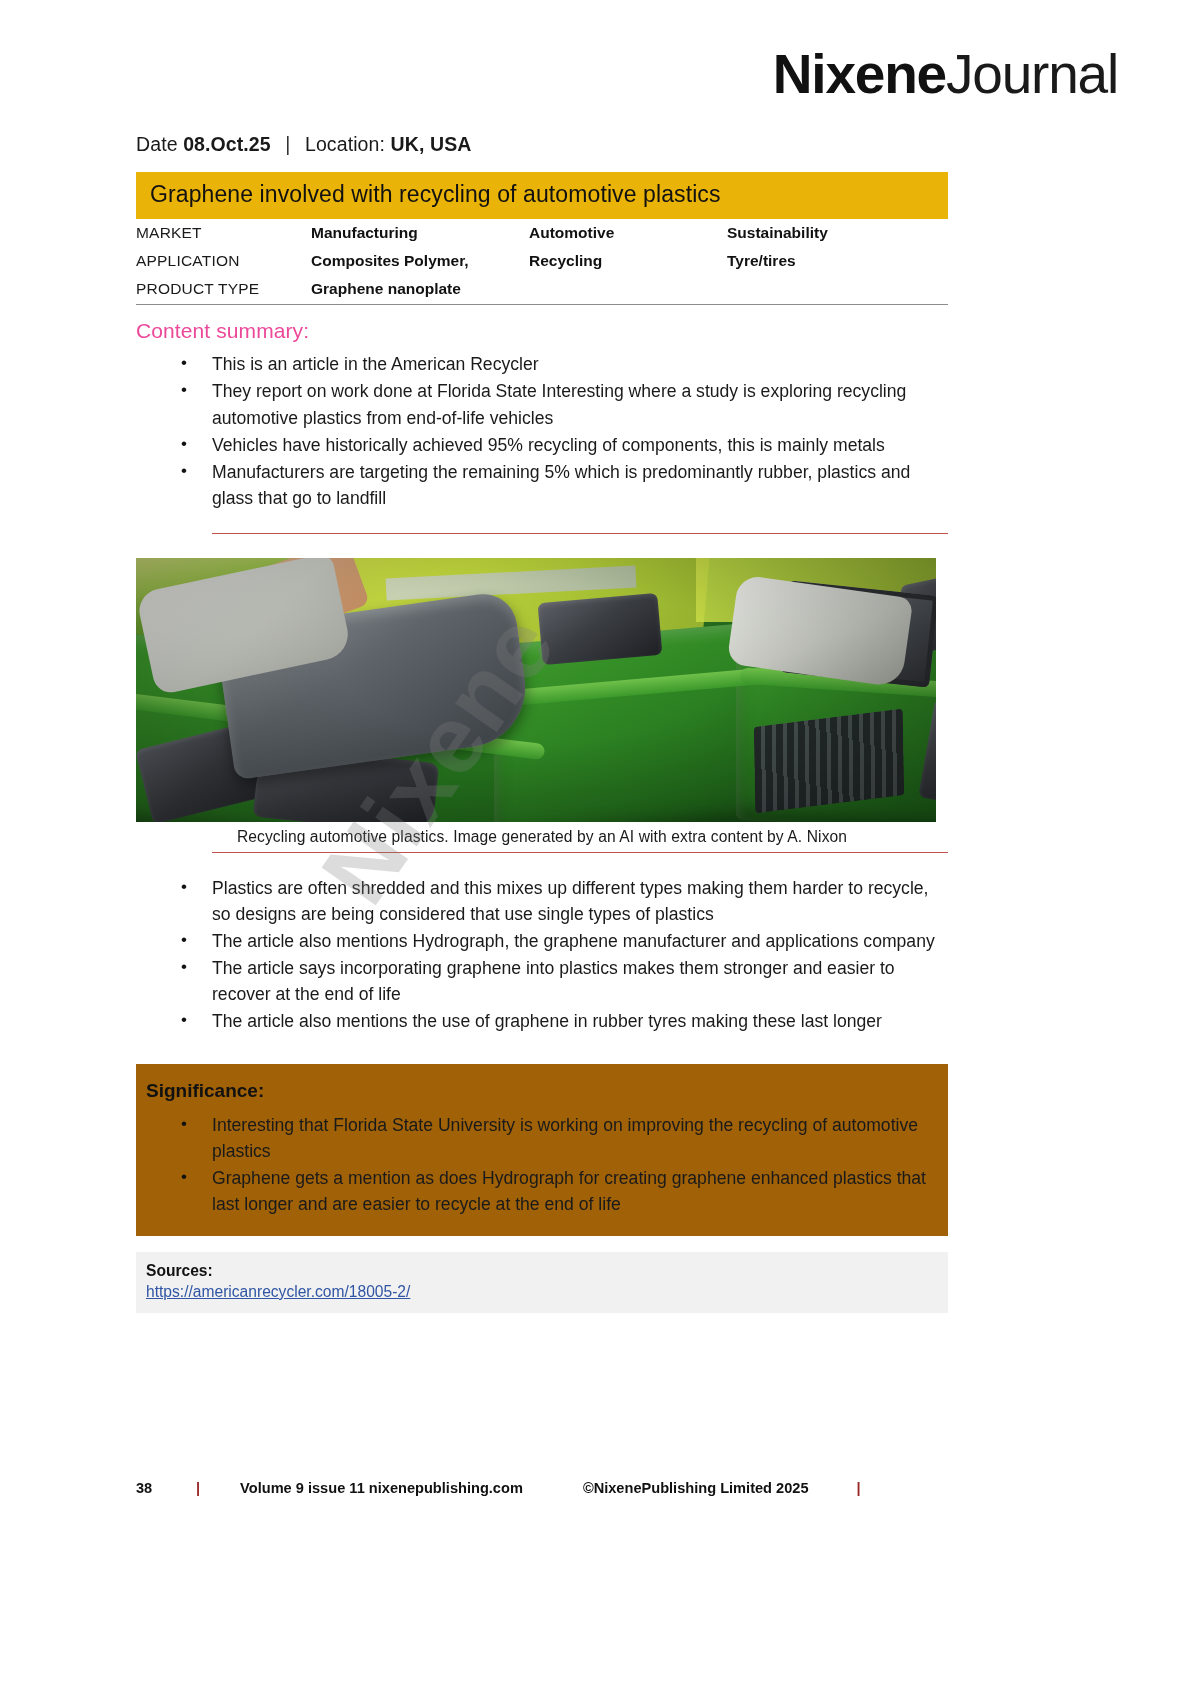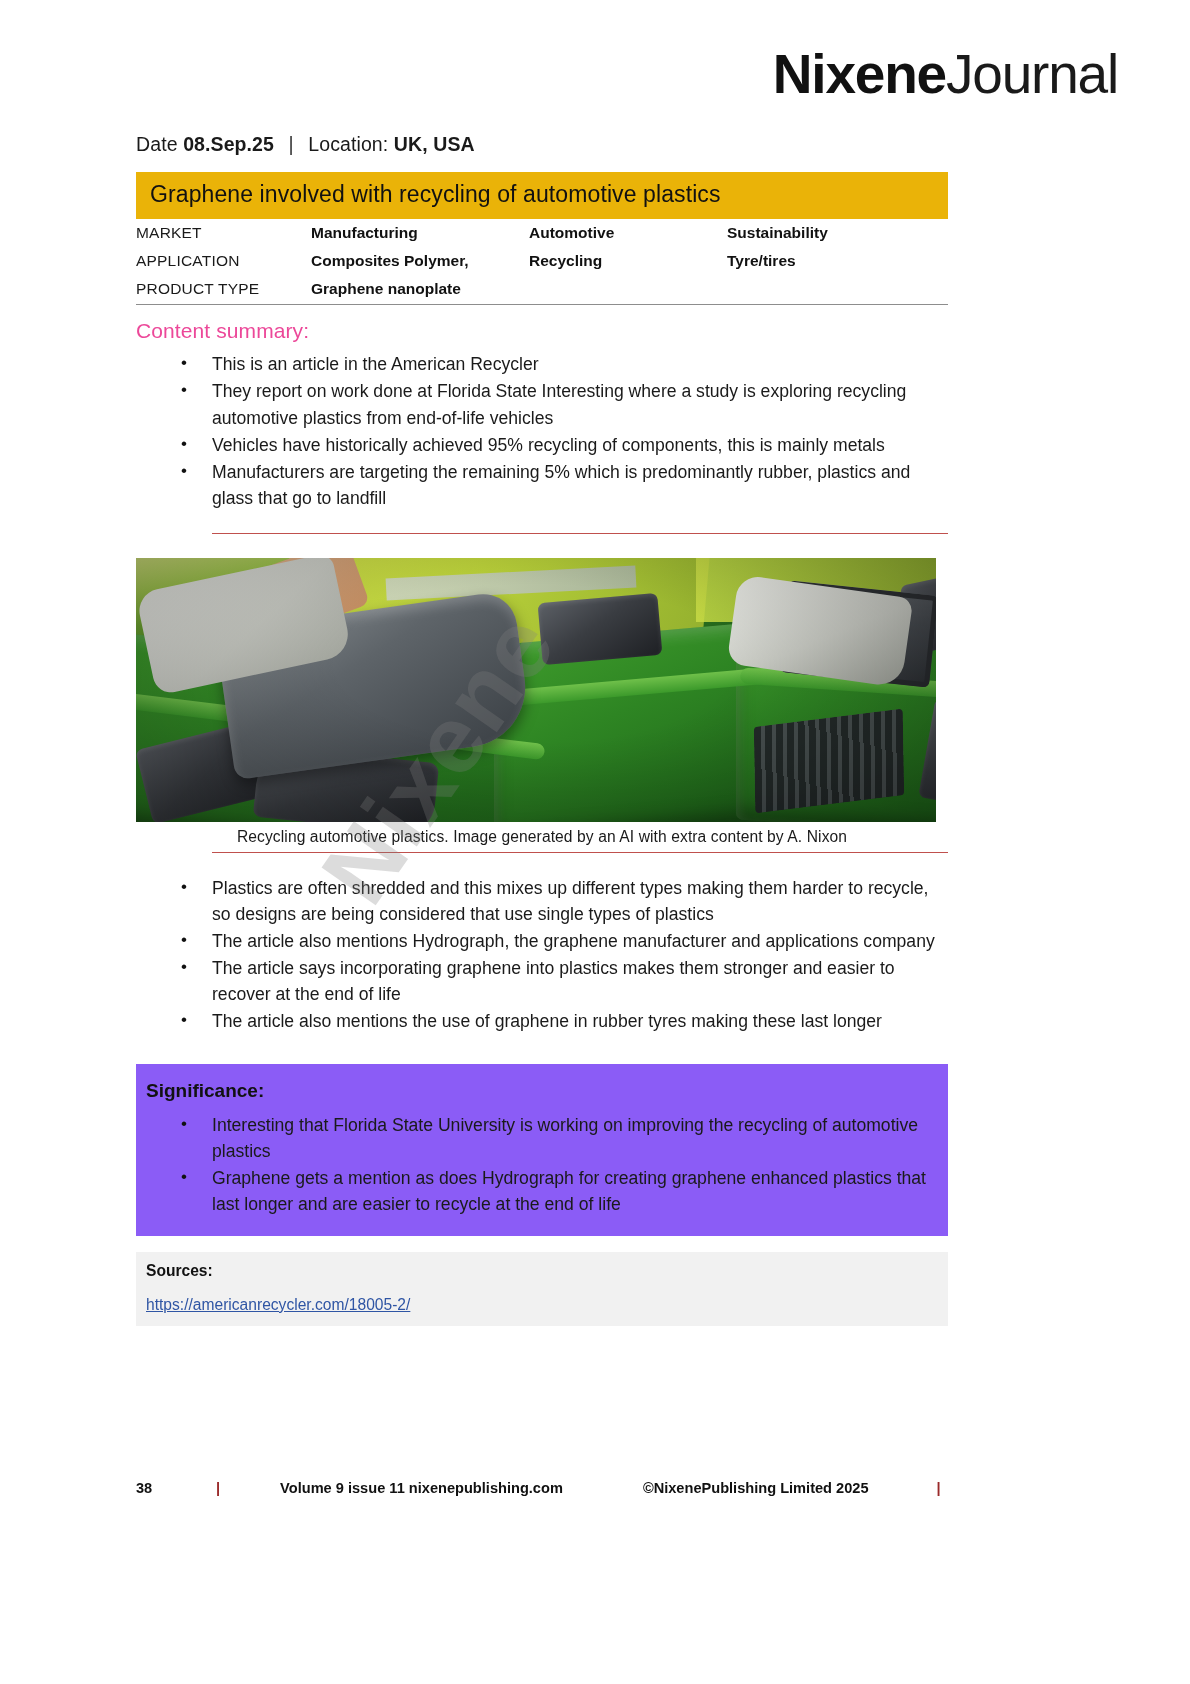--- a/index.html
+++ b/index.html
@@ -243,21 +243,21 @@
   }
   .caption {
     text-align: center;
     font-size: 15.6px;
     color: #1a1a1a;
     margin-top: 6px;
     letter-spacing: .1px;
   }
   
   .significance {
-    background: #8b5cf6;
+    background: #a16207;
     margin-top: 30px;
     padding: 16px 0 18px 0;
     width: 812px;
   }
   .significance h3 {
     margin: 0 0 10px 10px;
     font-size: 19px;
     font-weight: 700;
     color: #111;
   }
@@ -269,38 +269,37 @@
   .sources {
     background: #f1f1f1;
     margin-top: 16px;
     padding: 10px 0 12px 10px;
     width: 802px;
   }
   .sources .lbl {
     font-size: 15.6px;
     font-weight: 700;
     color: #111;
-    margin-bottom: 16px;
+    margin-bottom: 3px;
   }
   .sources a {
     font-size: 15.6px;
     color: #2f55a4;
     text-decoration: underline;
   }
   
   .footer {
     position: absolute;
     left: 136px;
     top: 1480px;
     width: 812px;
     font-size: 14.6px;
     color: #111;
     display: flex;
     align-items: flex-start;
-    gap: 20px;
   }
   .footer .pg { font-weight: 700; width: 60px; }
   .footer .bar { color: #9a2a2a; font-weight: 700; margin-right: 40px; }
   .footer .vol { font-weight: 700; margin-right: 60px; }
   .footer .cp { font-weight: 700; }
   .footer .cp .nx { font-weight: 700; }
   .footer .endbar { color: #9a2a2a; font-weight: 700; margin-left: 48px; }
   
   .watermark {
     position: absolute;
@@ -322,21 +321,21 @@
 <div class="page">
 
   <div class="masthead">
     <span class="bold">Nixene</span><span class="light">Journal</span>
   </div>
 
   <div class="content">
 
     <div class="dateline">
       <span>Date</span>
-      <span class="b">08.Sep.25</span>
+      <span class="b">08.Oct.25</span>
       <span class="sep">|</span>
       <span>Location:</span>
       <span class="b">UK, USA</span>
     </div>
 
     <div class="title-bar">Graphene involved with recycling of automotive plastics</div>
 
     <table class="meta">
       <tbody>
           <tr>

